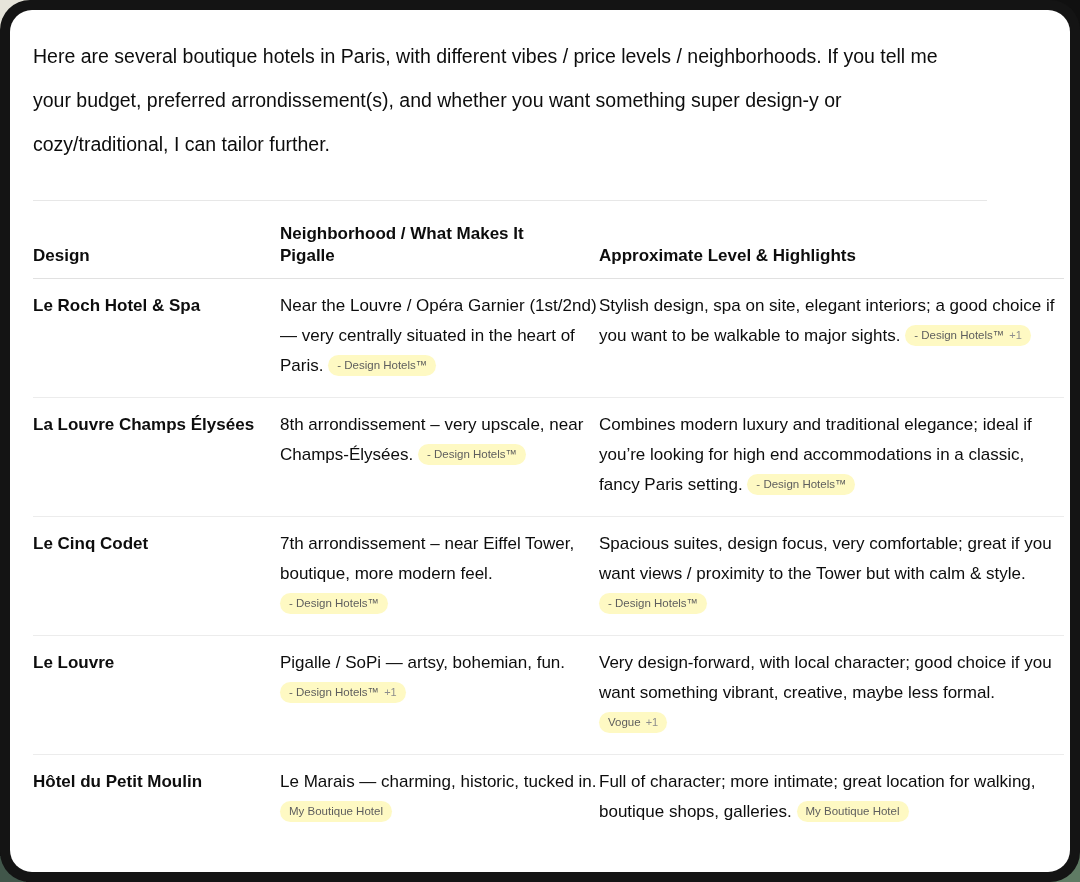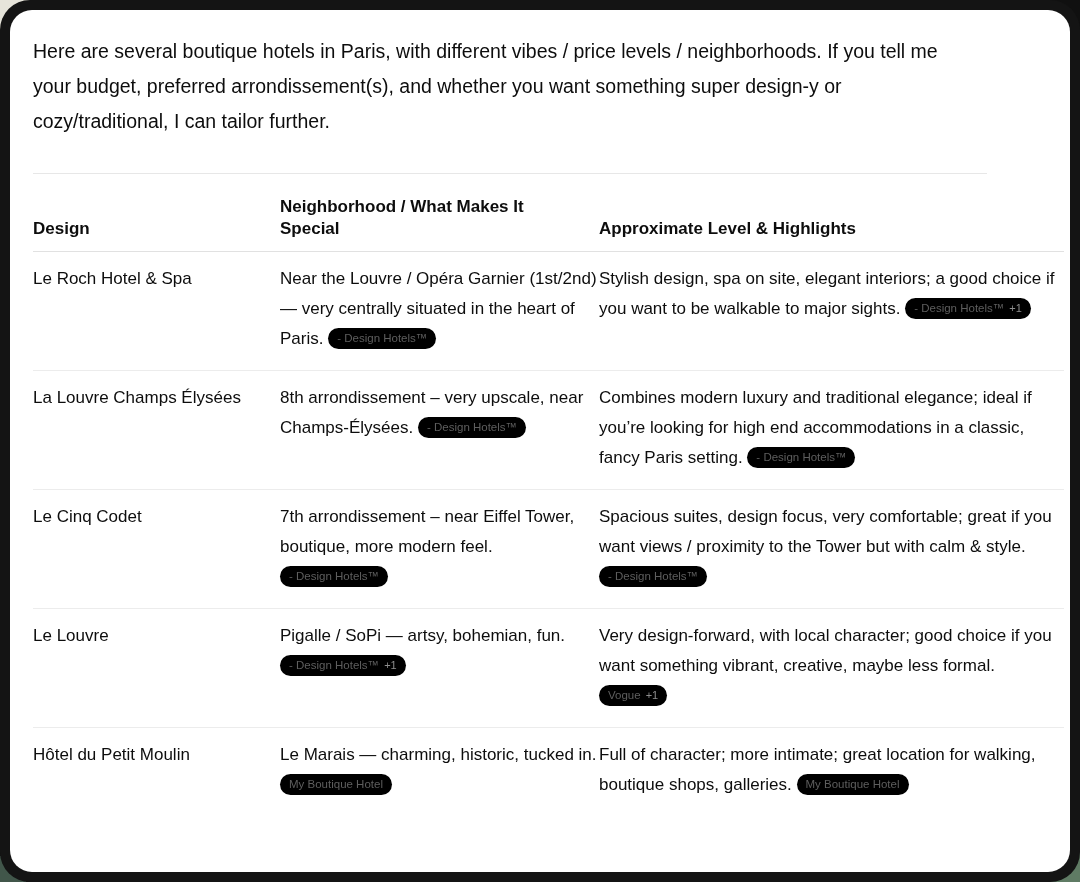--- a/index.html
+++ b/index.html
@@ -30,21 +30,21 @@
     background: #ffffff;
     border-radius: 22px;
     padding: 24px 0 0 23px;
     overflow: hidden;
     color: #0d0d0d;
   }
   .intro {
     margin: 0;
     max-width: 935px;
     font-size: 19.5px;
-    line-height: 35px;
+    line-height: 44px;
     letter-spacing: 0;
   }
   .divider {
     border: none;
     border-top: 1px solid #e7e7e7;
     width: 954px;
     margin: 34px 0 0 0;
   }
   .section-title {
     margin: 37px 0 0 0;
@@ -70,26 +70,26 @@
   }
   table.hotels th.col-head-neighborhood { padding-right: 59px; }
   table.hotels td {
     vertical-align: top;
     font-size: 17px;
     line-height: 30px;
     padding: 12px 0 16px 0;
     border-bottom: 1px solid #ececec;
   }
   table.hotels tr:last-child td { border-bottom: none; }
-  td.col-hotel { font-weight: 400; padding-right: 57px; }
+  td.col-hotel { font-weight: 700; padding-right: 57px; }
   td.col-neighborhood { padding-right: 59px; }
   td.col-highlights { padding-right: 23px; }
   .badge {
     display: inline-block;
-    background: #000000;
+    background: #fef9c3;
     color: #5e5e5e;
     font-size: 11.5px;
     line-height: 13px;
     padding: 4px 9px;
     border-radius: 11px;
     vertical-align: 2px;
     white-space: nowrap;
     cursor: pointer;
   }
   .badge-count {
@@ -113,21 +113,21 @@
 
     <table class="hotels">
       <colgroup>
         <col style="width:247px">
         <col style="width:319px">
         <col style="width:465px">
       </colgroup>
       <thead>
         <tr>
           <th class="col-head-hotel">Design</th>
-          <th class="col-head-neighborhood">Neighborhood / What Makes It Special</th>
+          <th class="col-head-neighborhood">Neighborhood / What Makes It Pigalle</th>
           <th class="col-head-highlights">Approximate Level &amp; Highlights</th>
         </tr>
       </thead>
       <tbody>
           <tr>
             <td class="col-hotel"><span>Le Roch Hotel &amp; Spa</span></td>
             <td class="col-neighborhood"><span>Near the Louvre / Opéra Garnier (1st/2nd) — very centrally situated in the heart of Paris.</span> <span class="badge"><span>- Design Hotels™</span></span></td>
             <td class="col-highlights"><span>Stylish design, spa on site, elegant interiors; a good choice if you want to be walkable to major sights.</span> <span class="badge"><span>- Design Hotels™</span><span class="badge-count">+1</span></span></td>
           </tr>
           <tr>

